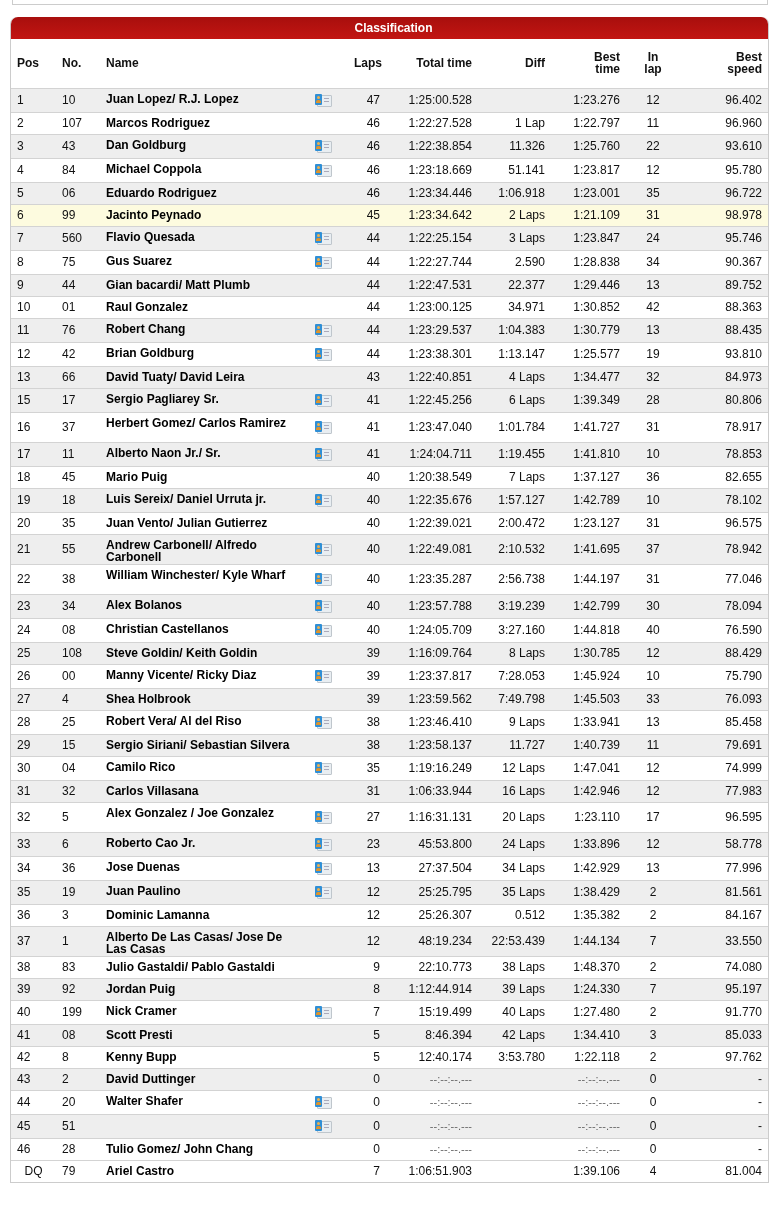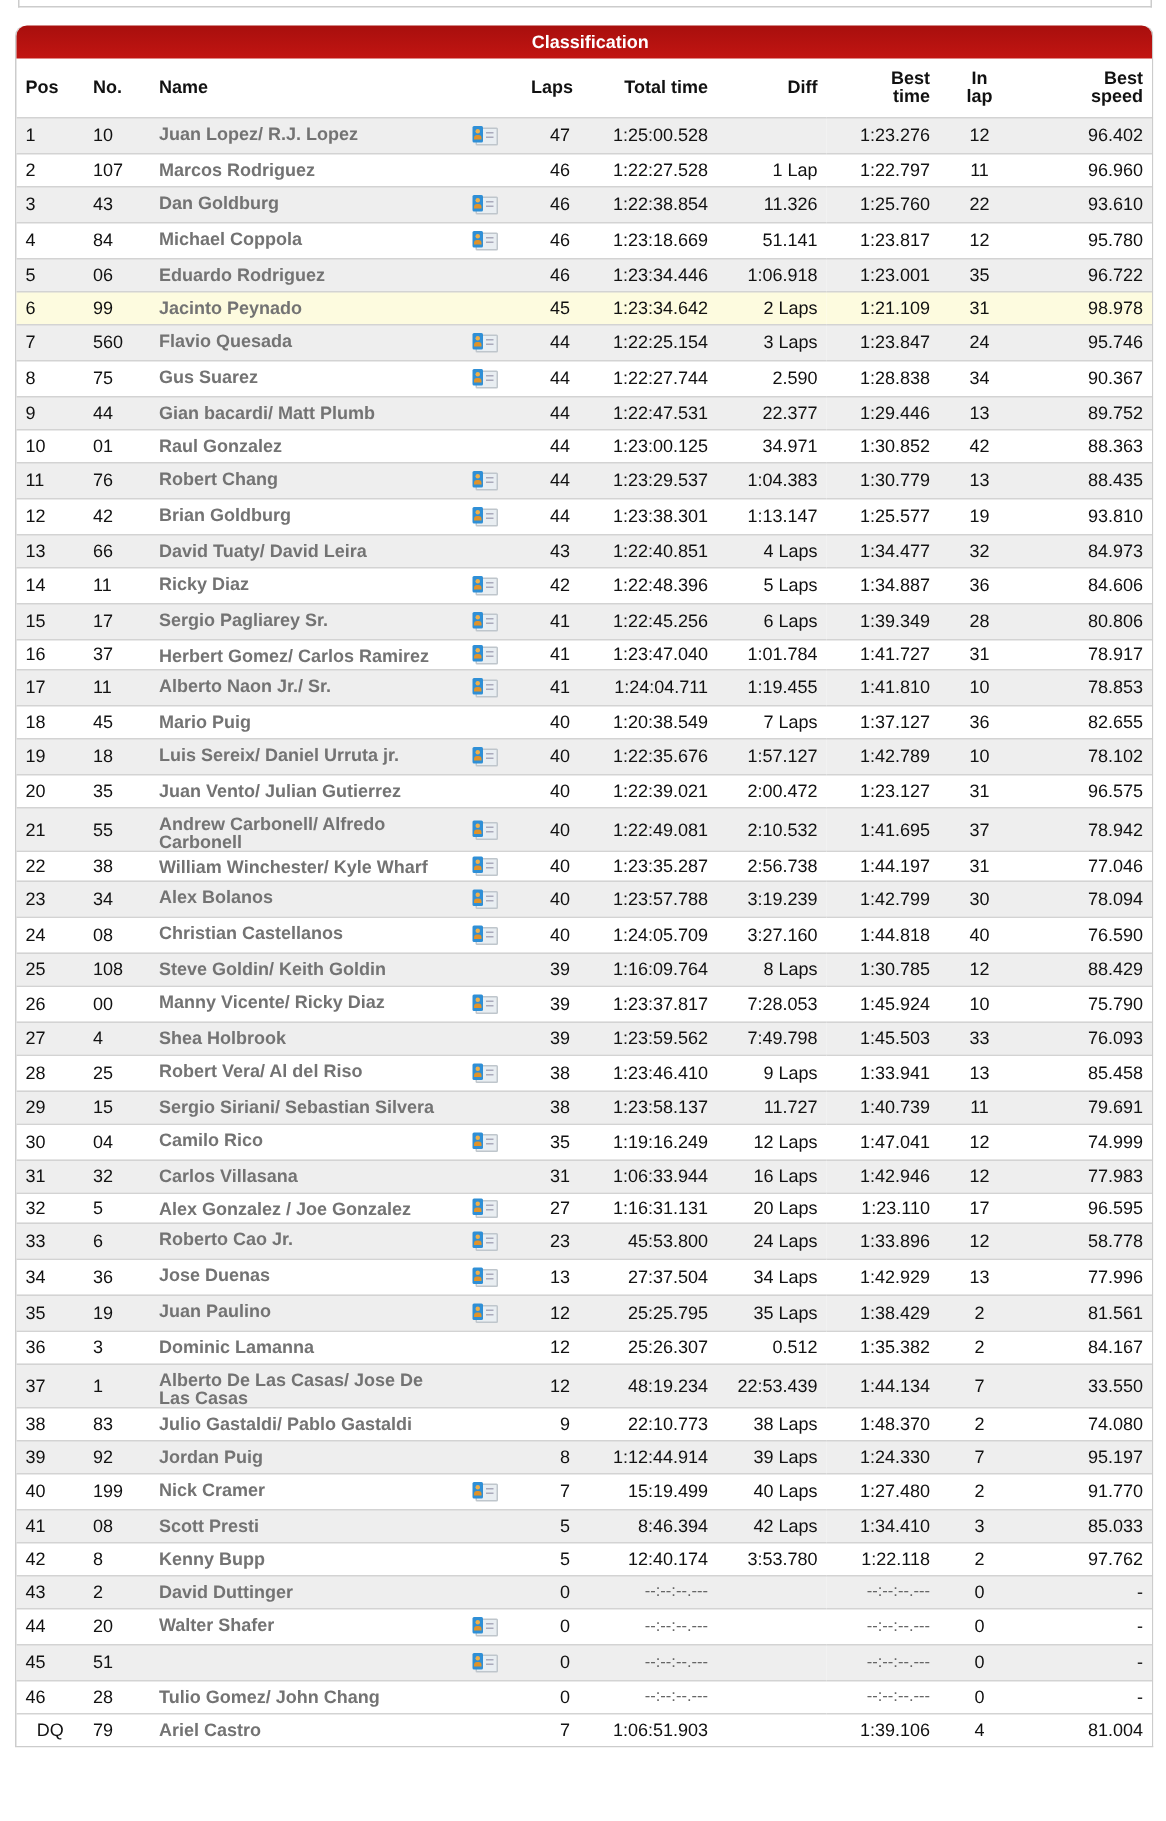--- a/index.html
+++ b/index.html
@@ -2,25 +2,25 @@
 <html><head>
 <meta charset="utf-8">
 <style>
   html, body { margin:0; padding:0; background:#fff; }
   body { width:777px; height:1214px; overflow:hidden; font-family:"Liberation Sans", sans-serif; font-size:12px; color:#111; position:relative; }
   .topbox { position:absolute; left:12px; top:-2px; width:754px; height:6px; border:1px solid #ccc; border-top:none; }
   .panel { position:absolute; left:10px; top:17px; width:757px; border:1px solid #ccc; border-top:none; border-radius:7px 7px 0 0; }
   .panel-header { height:22px; background:linear-gradient(#a80f0d,#c21512); border-radius:7px 7px 0 0; color:#fff; font-weight:bold; font-size:12px; line-height:22px; padding-left:8px;text-align:center; }
   table { border-collapse:collapse; width:100%; table-layout:fixed; }
   th { font-weight:bold; font-size:12px; color:#111; padding:4px 6px; vertical-align:middle; line-height:12px; }
-  thead tr { height:39px; }
+  thead tr { height:49px; }
   td { padding:0 6px; font-size:12px; border-top:1px solid #d3d3d3; vertical-align:middle; line-height:12px; }
-  td.name { font-weight:bold; color:#737373; vertical-align:top; padding-top:4px; }
+  td.name { font-weight:bold; color:#000000; vertical-align:top; padding-top:4px; }
   tr.row { height:22px; }
-  tr.row.tall { height:20px; }
+  tr.row.tall { height:30px; }
   tr.odd td { background:#eee; }
   tr.hl td { background:#fdfbdf; }
   .r { text-align:right; }
   .l { text-align:left; }
   .c { text-align:center; }
   .dash { color:#666; font-size:11px; }
   tr.section td { background:#ddd; font-weight:bold; height:26px; padding-left:6px; }
   .icon { display:inline-block; width:16px; height:12px; position:relative; margin-top:2px; }
   .icon .card { position:absolute; left:2px; top:1px; width:13px; height:10px; background:#e9eef2; border:1px solid #bfc6cc; border-radius:1px; }
   .icon .pic { position:absolute; left:0; top:0; width:7px; height:11px; background:#2f8fd6; border-radius:1px; }
@@ -213,32 +213,20 @@
           <td class="l">66</td>
           <td class="l name">David Tuaty/ David Leira</td>
           <td class="c"></td>
           <td class="r">43</td>
           <td class="r">1:22:40.851</td>
           <td class="r">4 Laps</td>
           <td class="r">1:34.477</td>
           <td class="c">32</td>
           <td class="r">84.973</td>
         </tr>
-        <tr class="row" style="height: 24px;">
-          <td class="l">14</td>
-          <td class="l">11</td>
-          <td class="l name">Ricky Diaz</td>
-          <td class="c"><span class="icon"><span class="card"></span><span class="pic"></span><span class="head"></span><span class="body"></span><span class="line1"></span><span class="line2"></span></span></td>
-          <td class="r">42</td>
-          <td class="r">1:22:48.396</td>
-          <td class="r">5 Laps</td>
-          <td class="r">1:34.887</td>
-          <td class="c">36</td>
-          <td class="r">84.606</td>
-        </tr>
         <tr class="row odd" style="height: 24px;">
           <td class="l">15</td>
           <td class="l">17</td>
           <td class="l name">Sergio Pagliarey Sr.</td>
           <td class="c"><span class="icon"><span class="card"></span><span class="pic"></span><span class="head"></span><span class="body"></span><span class="line1"></span><span class="line2"></span></span></td>
           <td class="r">41</td>
           <td class="r">1:22:45.256</td>
           <td class="r">6 Laps</td>
           <td class="r">1:39.349</td>
           <td class="c">28</td>

